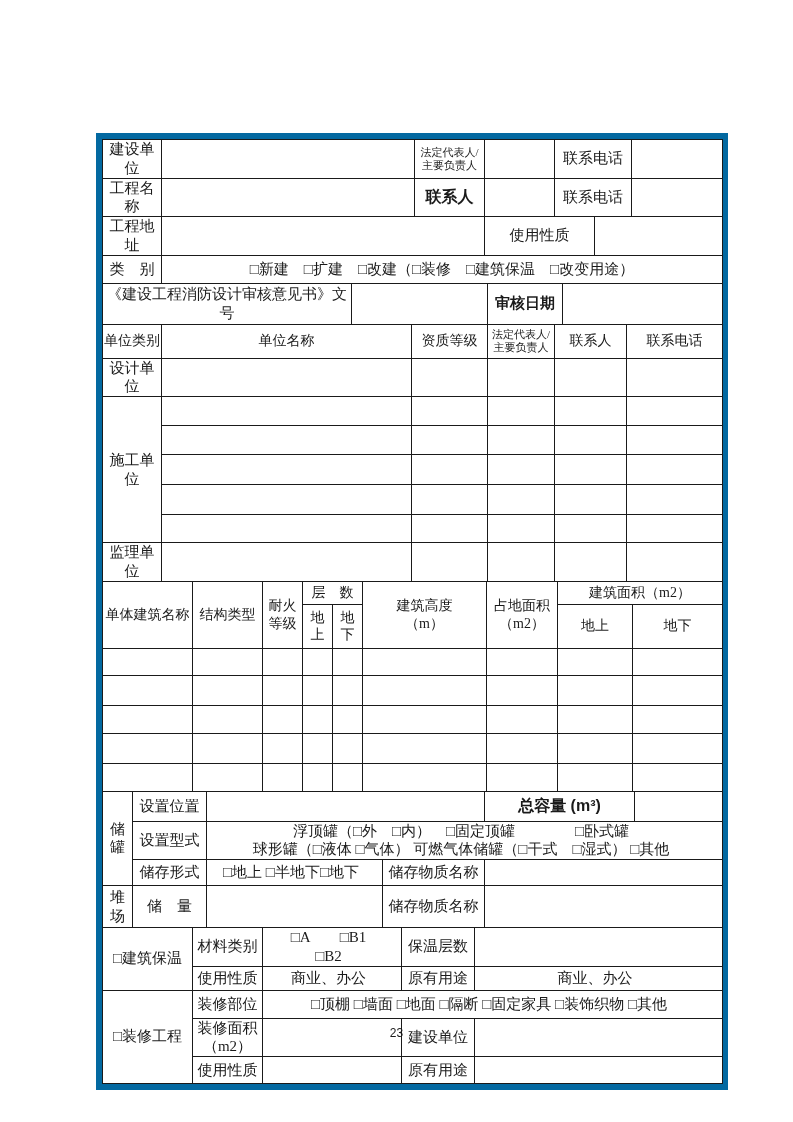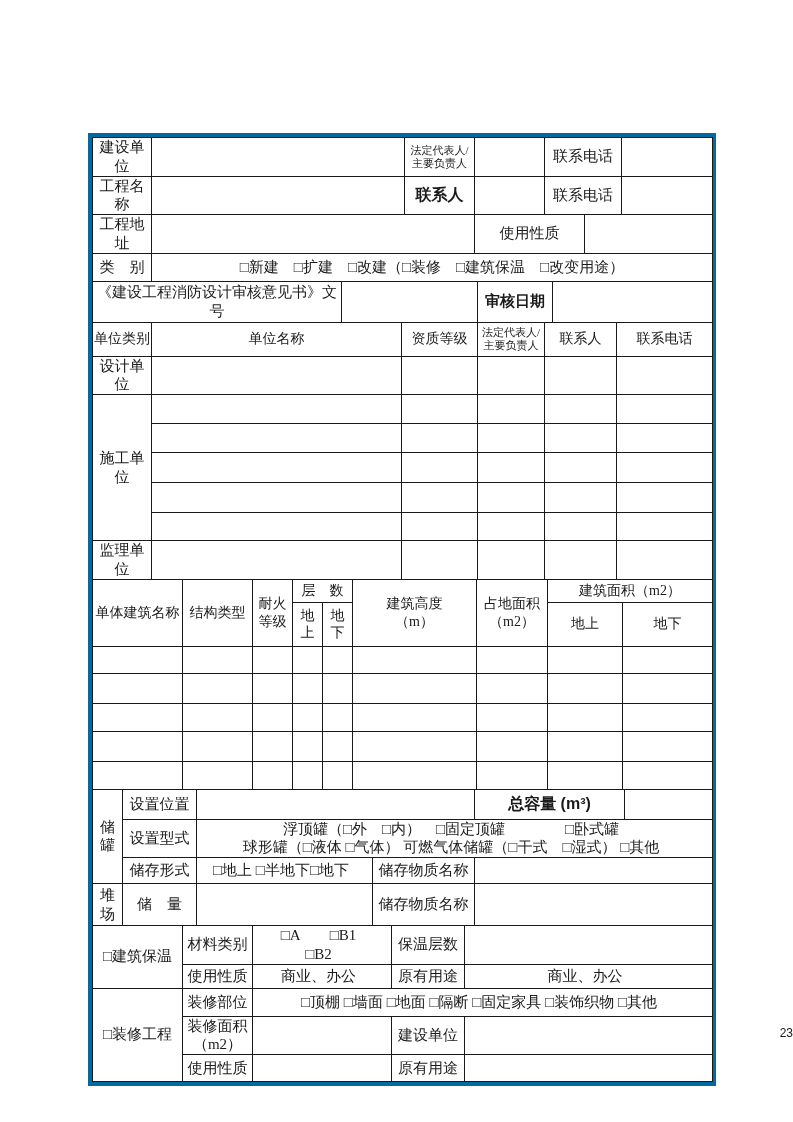--- a/index.html
+++ b/index.html
@@ -1,33 +1,33 @@
 <!DOCTYPE html>
 <html><head>
 <meta charset="utf-8">
 <style>
   html,body{margin:0;padding:0;background:#888;}
   .sheet{position:relative;width:793px;height:1122px;background:#ffffff;margin:0 auto;
          font-family:"Liberation Serif","DejaVu Serif",serif;color:#1a1a1a;}
-  .form{position:absolute;left:88px;top:133px;width:620px;border:4px solid #0369a1;}
+  .form{position:absolute;left:96px;top:133px;width:620px;border:6px solid #0369a1;}
   table{border-collapse:collapse;table-layout:fixed;width:620px;margin-top:-1px;}
   table:first-child{margin-top:0;}
   td{border:1px solid #1a1a1a;padding:0;text-align:center;vertical-align:middle;
      font-size:15px;line-height:1.25;overflow:hidden;}
   .s{font-size:11px;line-height:1.15;}
   .h14{font-size:14px;}
   .b{font-family:"Liberation Sans","DejaVu Sans",sans-serif;font-weight:bold;font-size:15px;margin-left:36px;}
   .b16{font-family:"Liberation Sans","DejaVu Sans",sans-serif;font-weight:bold;font-size:16px;}
   .p{white-space:pre-line;}
   .l{text-align:center;padding-left:5px;padding-right:12px;}
   .r22 td{height:22px;} .r24{height:24px;} .r26{height:26px;} .r27{height:27px;}
   .r28{height:28px;} .r29{height:29px;} .r30{height:30px;} .r34{height:34px;}
   .r37{height:37px;} .r38{height:38px;} .r41{height:41px;} .r42{height:42px;}
   .r43 td{height:43px;}
-  .pagenum{position:absolute;left:0;width:793px;top:1026px;text-align:right;
+  .pagenum{position:absolute;left:0;width:793px;top:1026px;text-align:center;
            font-size:12px;font-family:"Liberation Sans","DejaVu Sans",sans-serif;}
 </style>
 </head>
 <body>
 
 <div class="sheet">
   <div class="form">
 
     <table>
       <colgroup>

